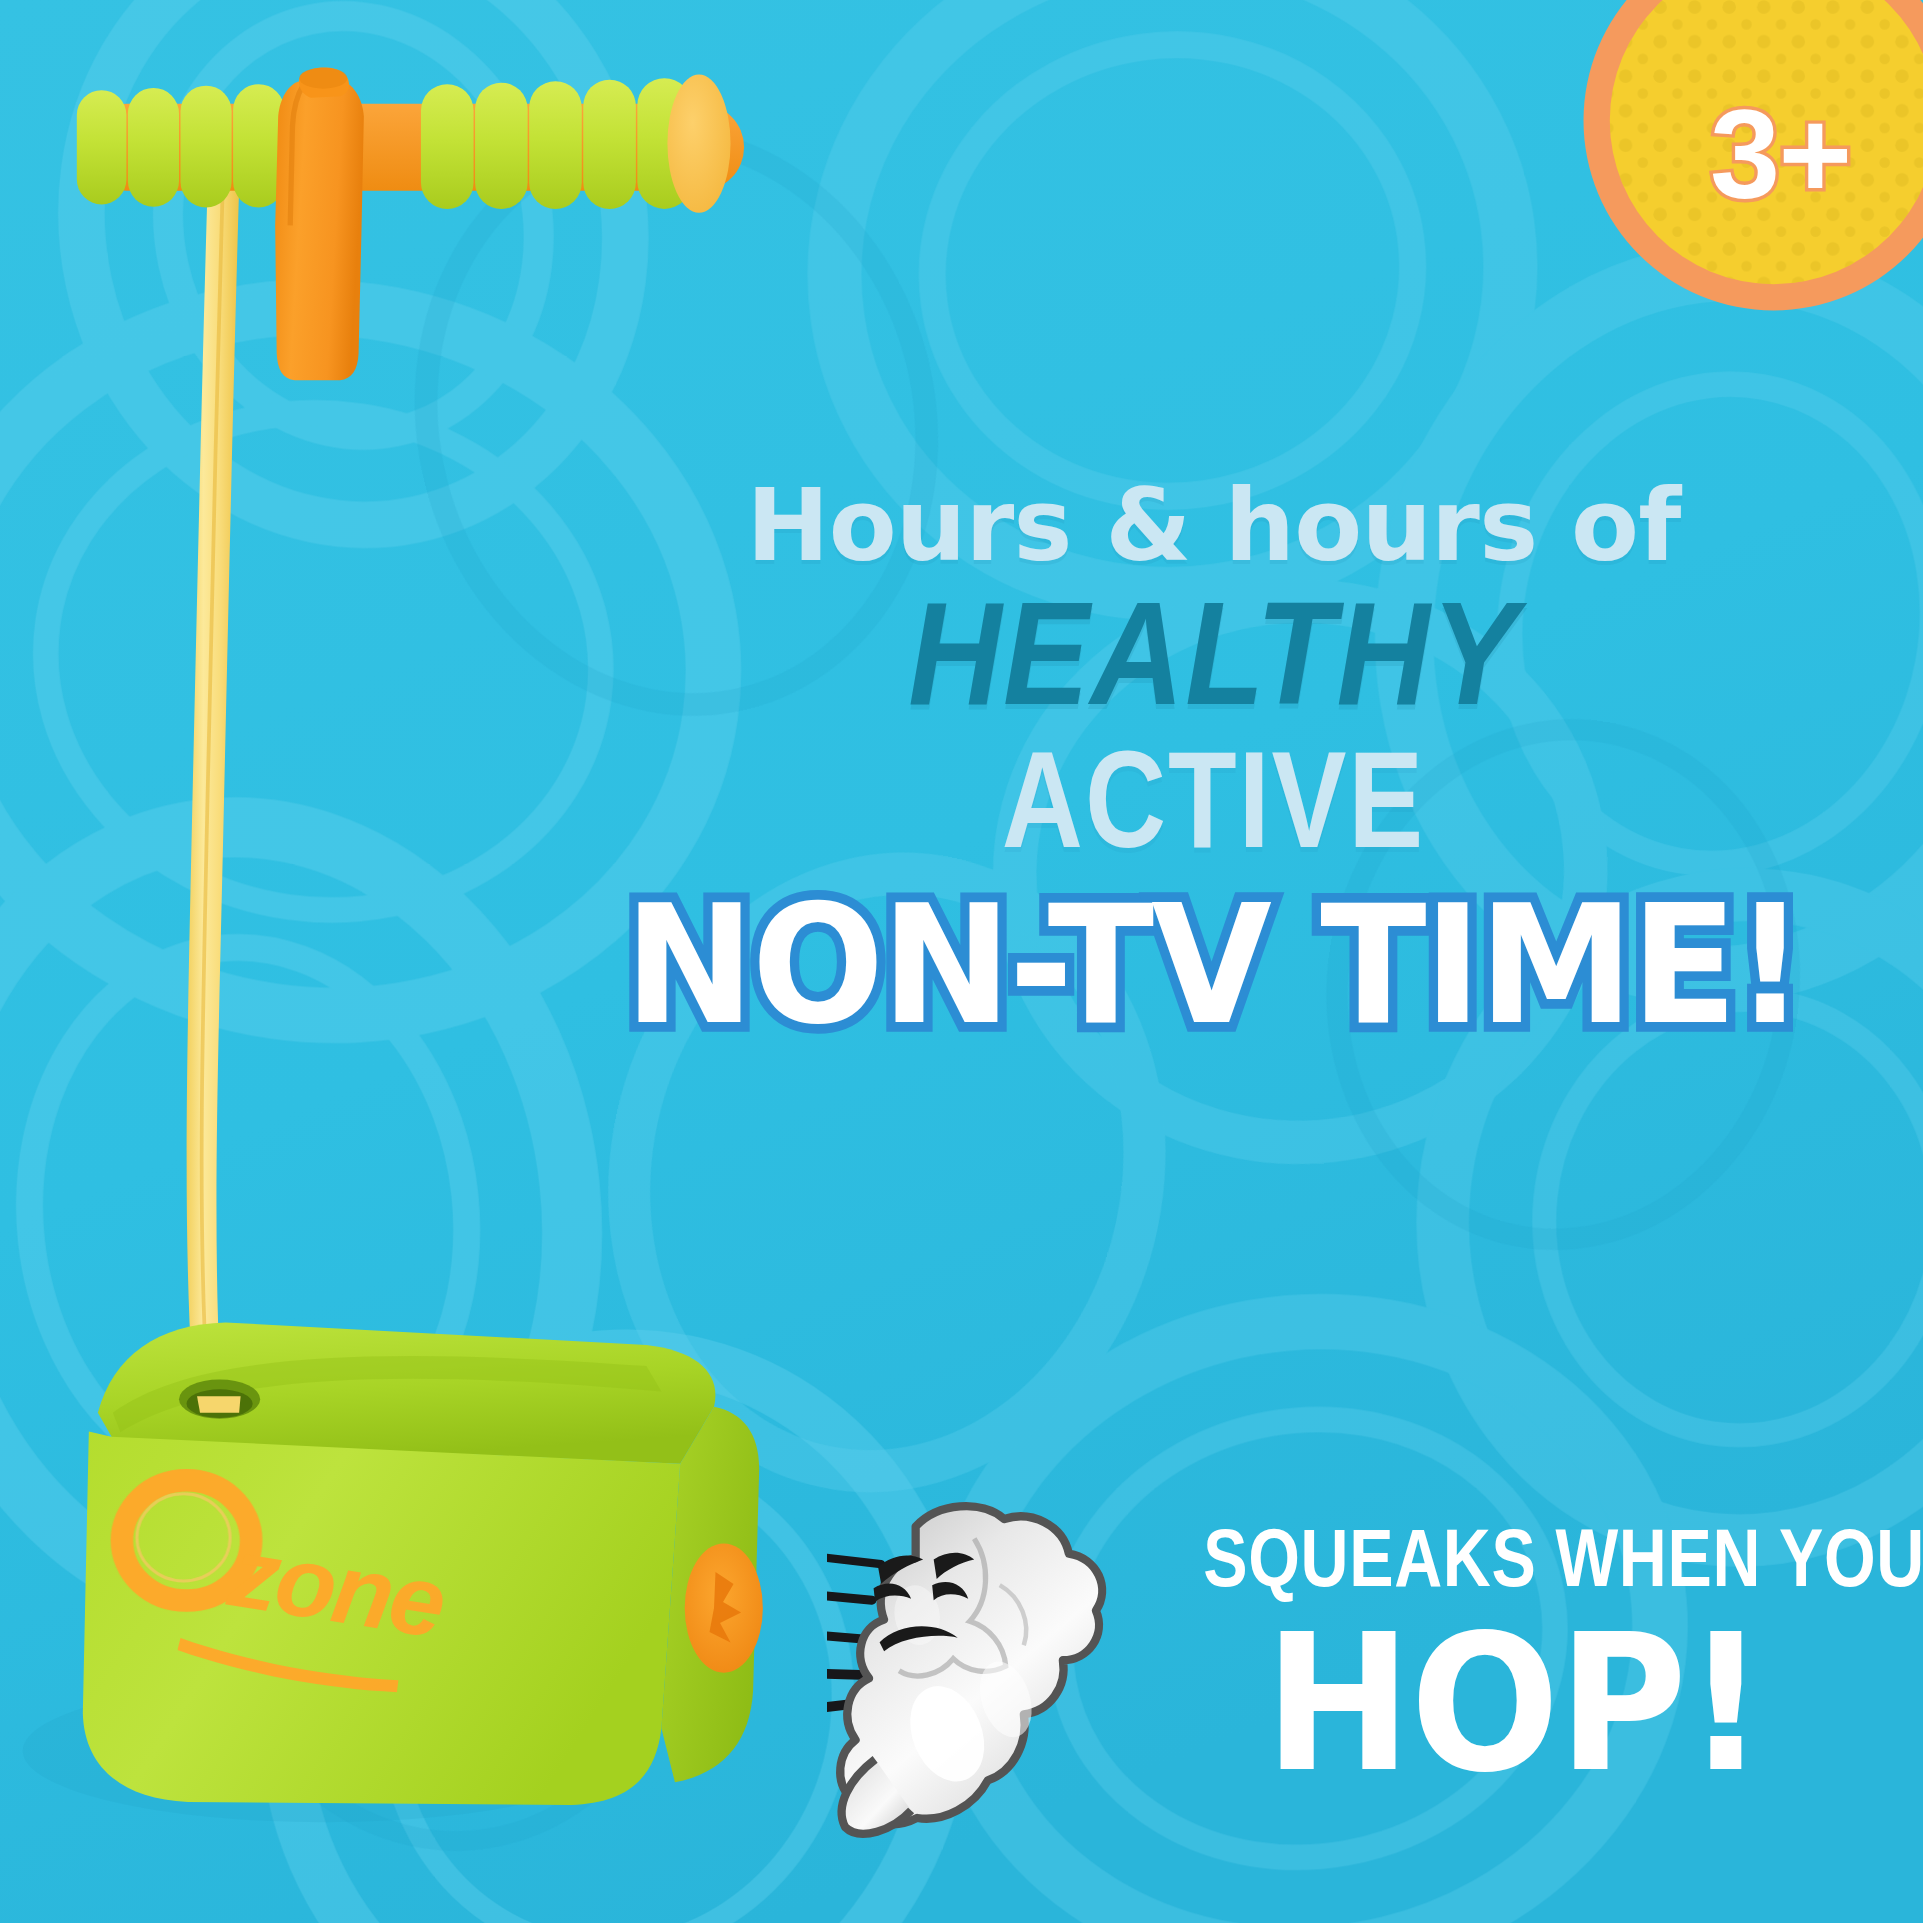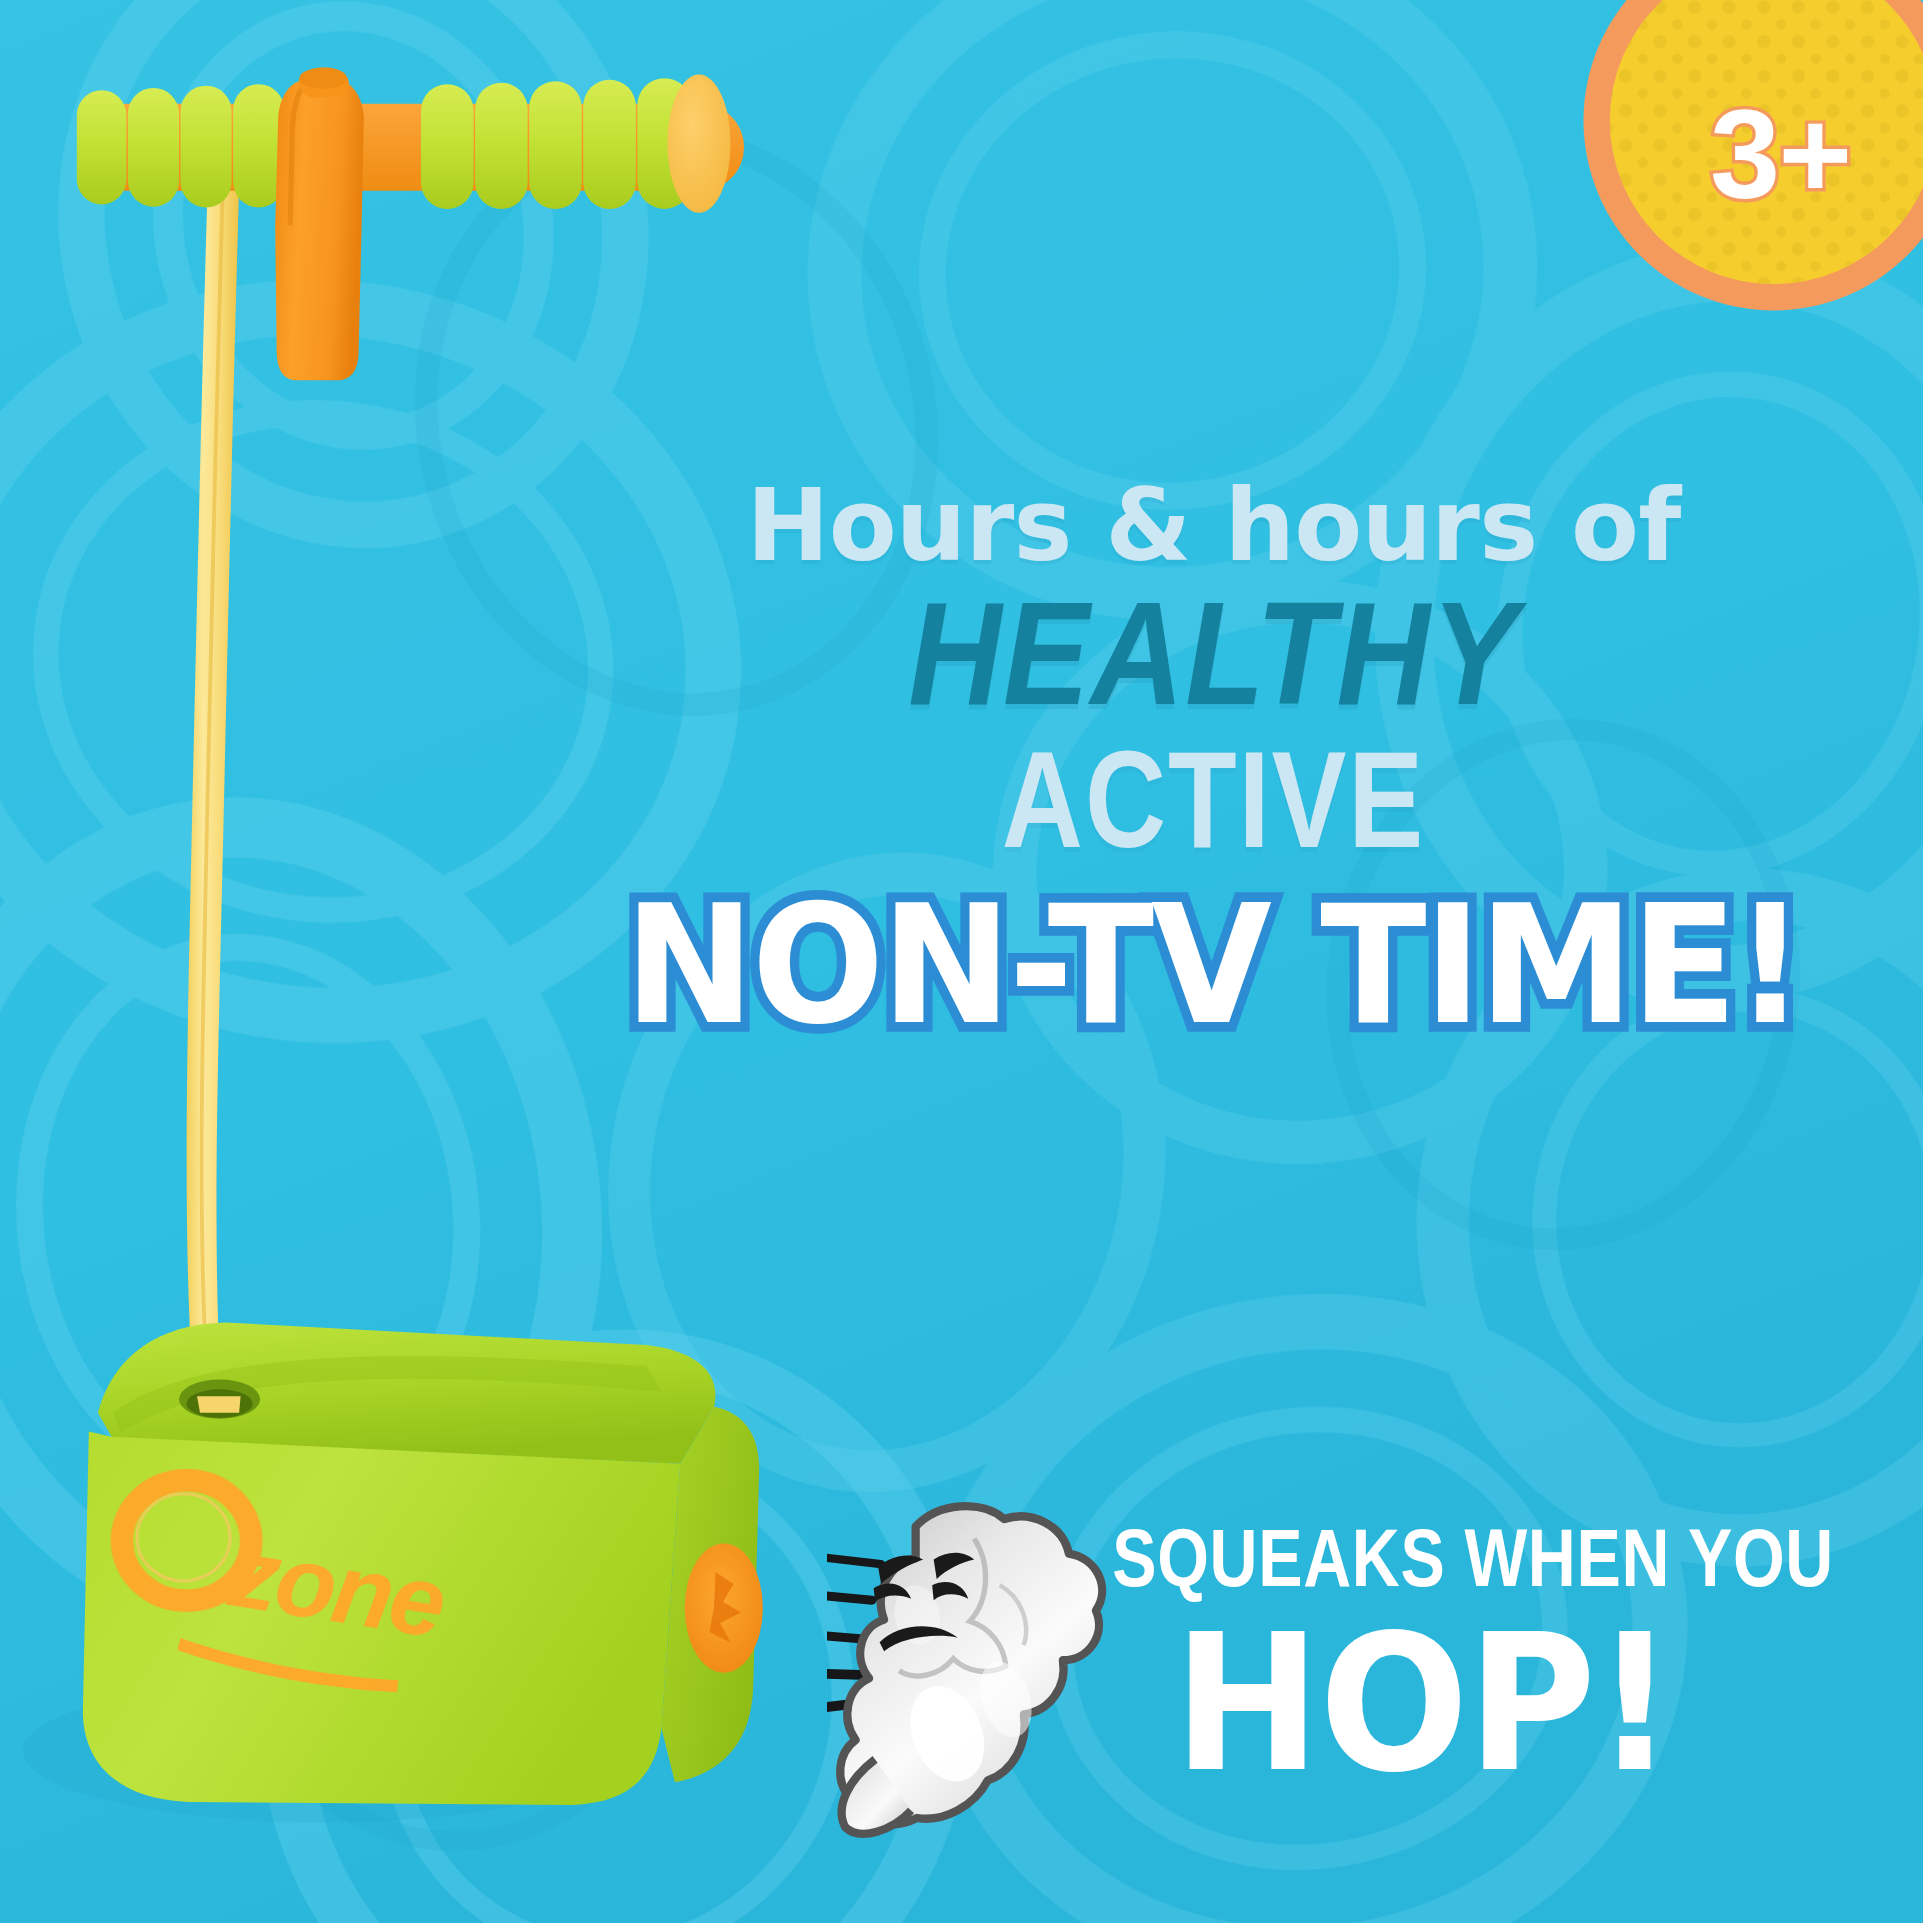--- a/index.html
+++ b/index.html
@@ -135,21 +135,21 @@
     transform-origin: center;
     margin: 18px 0 0 0;
     -webkit-text-stroke: 19.5px #2c8dd4;
     paint-order: stroke fill;
     white-space: nowrap;
   }
 
   
   #squeak-block {
     position: absolute;
-    left: 1044px;
+    left: 1135px;
     top: 1518px;
     width: 759px;
     z-index: 7;
     text-align: center;
   }
   .line-squeaks {
     font-family: "Liberation Sans Narrow", "Liberation Sans", sans-serif;
     font-weight: 700;
     font-size: 81px;
     line-height: 1.0;

